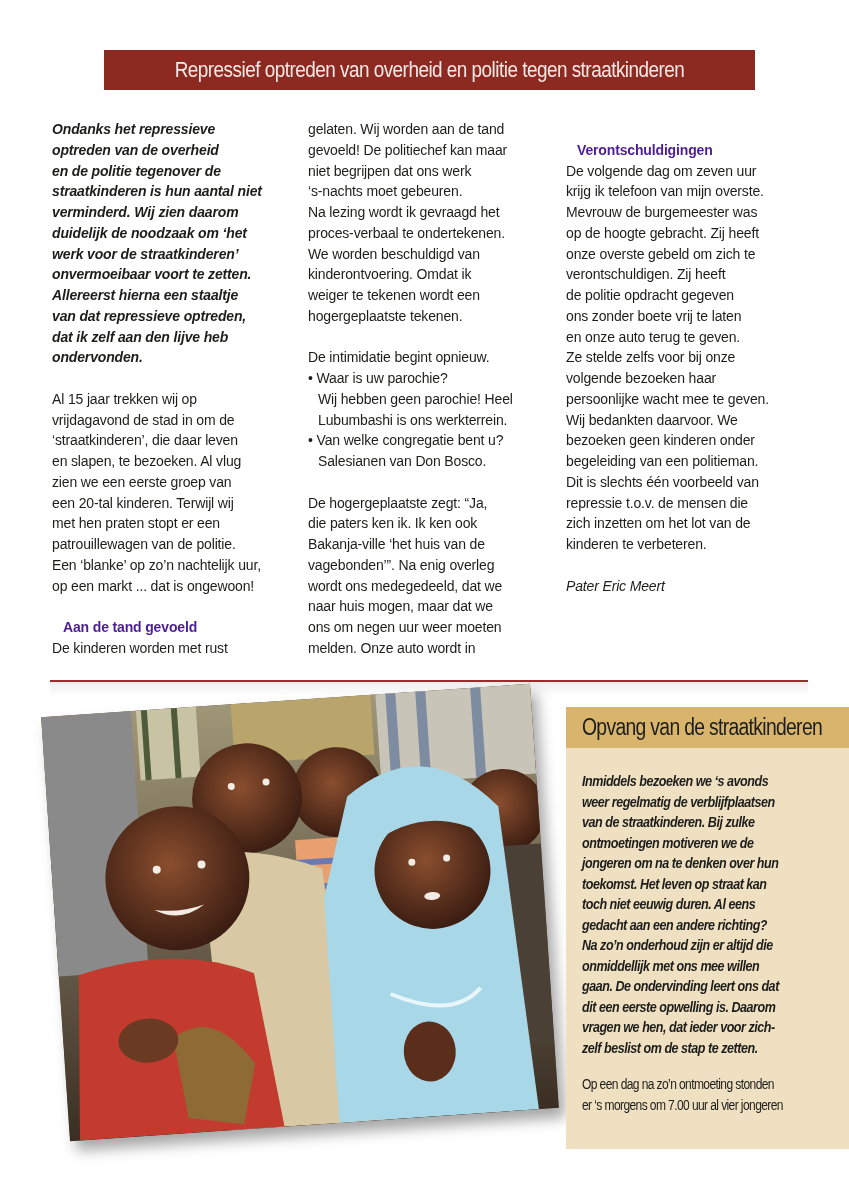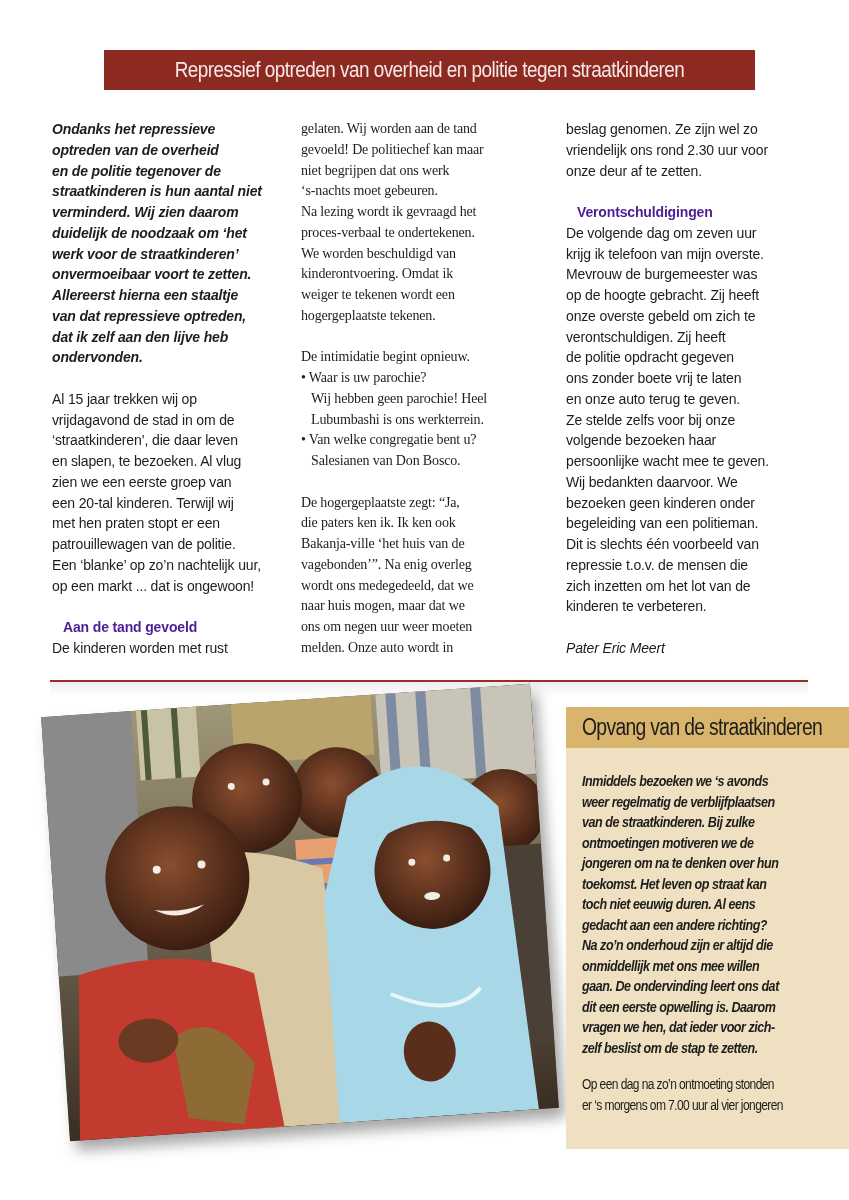--- a/index.html
+++ b/index.html
@@ -18,21 +18,21 @@
       font-size: 22px; letter-spacing: -0.6px;
       transform: scaleX(0.86); transform-origin: center;
     }
     .title-bar span { white-space: nowrap; }
     .col {
       position: absolute; top: 119px; width: 248px;
       font-size: 14px; line-height: 20.75px;
       letter-spacing: -0.15px;
     }
     .col1 { left: 52px; }
-    .col2 { left: 301px; width: 256px; font-family: Liberation Serif, serif; }
+    .col2 { left: 308px; width: 256px; }
     .col3 { left: 566px; width: 250px; }
     .col p { margin: 0; }
     .gap { height: 20.75px; }
     .intro { font-weight: bold; font-style: italic; }
     .subhead {
       color: #4c1d95; font-weight: bold; padding-left: 11px; margin: 0;
     }
     .bullet { padding-left: 10px; text-indent: -10px; }
     .indent { padding-left: 10px; }
     .signature { font-style: italic; }
@@ -147,25 +147,20 @@
     <p>Bakanja-ville ‘het huis van de</p>
     <p>vagebonden’”. Na enig overleg</p>
     <p>wordt ons medegedeeld, dat we</p>
     <p>naar huis mogen, maar dat we</p>
     <p>ons om negen uur weer moeten</p>
     <p>melden. Onze auto wordt in</p>
   </div>
 </div>
 
 <div class="col col3">
-  <div>
-    <p>beslag genomen. Ze zijn wel zo</p>
-    <p>vriendelijk ons rond 2.30 uur voor</p>
-    <p>onze deur af te zetten.</p>
-  </div>
   <div class="gap"></div>
   <p class="subhead">Verontschuldigingen</p>
   <div>
     <p>De volgende dag om zeven uur</p>
     <p>krijg ik telefoon van mijn overste.</p>
     <p>Mevrouw de burgemeester was</p>
     <p>op de hoogte gebracht. Zij heeft</p>
     <p>onze overste gebeld om zich te</p>
     <p>verontschuldigen. Zij heeft</p>
     <p>de politie opdracht gegeven</p>

